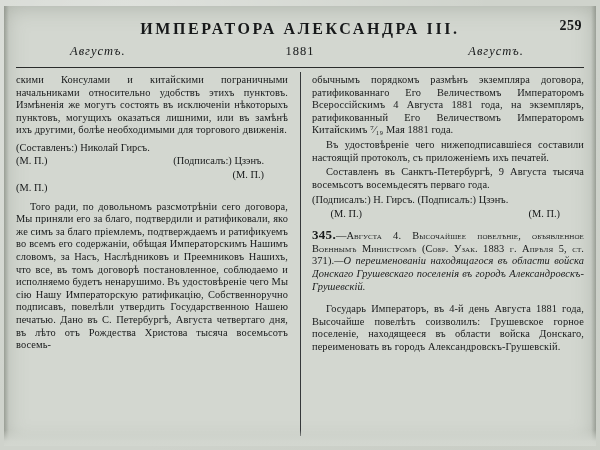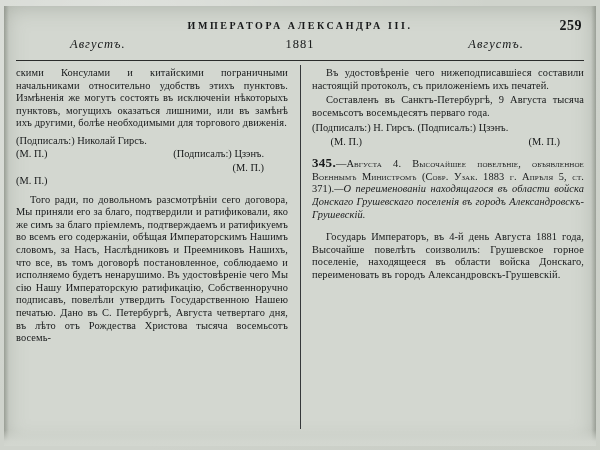--- a/index.html
+++ b/index.html
@@ -32,21 +32,21 @@
     box-shadow: inset 0 0 22px rgba(120,126,115,0.45);
     overflow: hidden;
     color: #17191a;
   }
   .hdr {
     position: relative;
     text-align: center;
     padding-top: 14px;
   }
   .hdr-title {
-    font-size: 10px;
+    font-size: 16px;
     letter-spacing: 2.6px;
     font-weight: bold;
     font-family: "Liberation Serif", serif;
   }
   .hdr-pageno {
     position: absolute;
     right: 14px;
     top: 12px;
     font-size: 14px;
     font-weight: bold;
@@ -156,38 +156,39 @@
     <div class="rule"></div>
 
     <div class="cols">
       <div class="divider"></div>
 
       <div class="col col-left">
         <p class="noind">скими Консулами и китайскими пограничными начальниками относительно удобствъ этихъ пунктовъ. Измѣненія же могутъ состоять въ исключеніи нѣкоторыхъ пунктовъ, могущихъ оказаться лишними, или въ замѣнѣ ихъ другими, болѣе необходимыми для торгового движенія.</p>
 
         <div class="sig-block">
           <div class="mp">
-            <span>(Подписалъ:) Николай Гирсъ.</span>
+            <span>(Составленъ:) Николай Гирсъ.</span>
           </div>
           <div class="mp">
             <span>(М. П.)</span>
             <span class="mp-right">(Подписалъ:) Цзэнъ.</span>
           </div>
           <div class="mp" style="clear:both;">
             <span class="mp-right">(М. П.)</span>
           </div>
           <div class="mp" style="clear:both;">
             <span>(М. П.)</span>
           </div>
         </div>
 
         <p class="gap" style="margin-top:6px;">Того ради, по довольномъ разсмотрѣніи сего договора, Мы приняли его за благо, подтвердили и ратификовали, яко же симъ за благо пріемлемъ, подтверждаемъ и ратификуемъ во всемъ его содержаніи, обѣщая Императорскимъ Нашимъ словомъ, за Насъ, Наслѣдниковъ и Преемниковъ Нашихъ, что все, въ томъ договорѣ постановленное, соблюдаемо и исполняемо будетъ ненарушимо. Въ удостовѣреніе чего Мы сію Нашу Императорскую ратификацію, Собственноручно подписавъ, повелѣли утвердить Государственною Нашею печатью. Дано въ С. Петербургѣ, Августа четвертаго дня, въ лѣто отъ Рождества Христова тысяча восемьсотъ восемь-</p>
       </div>
 
       <div class="col col-right">
+        <p class="noind">обычнымъ порядкомъ размѣнъ экземпляра договора, ратификованнаго Его Величествомъ Императоромъ Всероссійскимъ 4 Августа 1881 года, на экземпляръ, ратификованный Его Величествомъ Императоромъ Китайскимъ ⁷⁄₁₉ Мая 1881 года.</p>
         <p>Въ удостовѣреніе чего нижеподписавшіеся составили настоящій протоколъ, съ приложеніемъ ихъ печатей.</p>
         <p>Составленъ въ Санктъ-Петербургѣ, 9 Августа тысяча восемьсотъ восемьдесятъ перваго года.</p>
 
         <div class="mp">
           <span>(Подписалъ:) Н. Гирсъ. (Подписалъ:) Цзэнъ.</span>
         </div>
         <div class="mp">
           <span class="mp-indent"></span>
           <span>(М. П.)</span>
           <span class="mp-right">(М. П.)</span>

